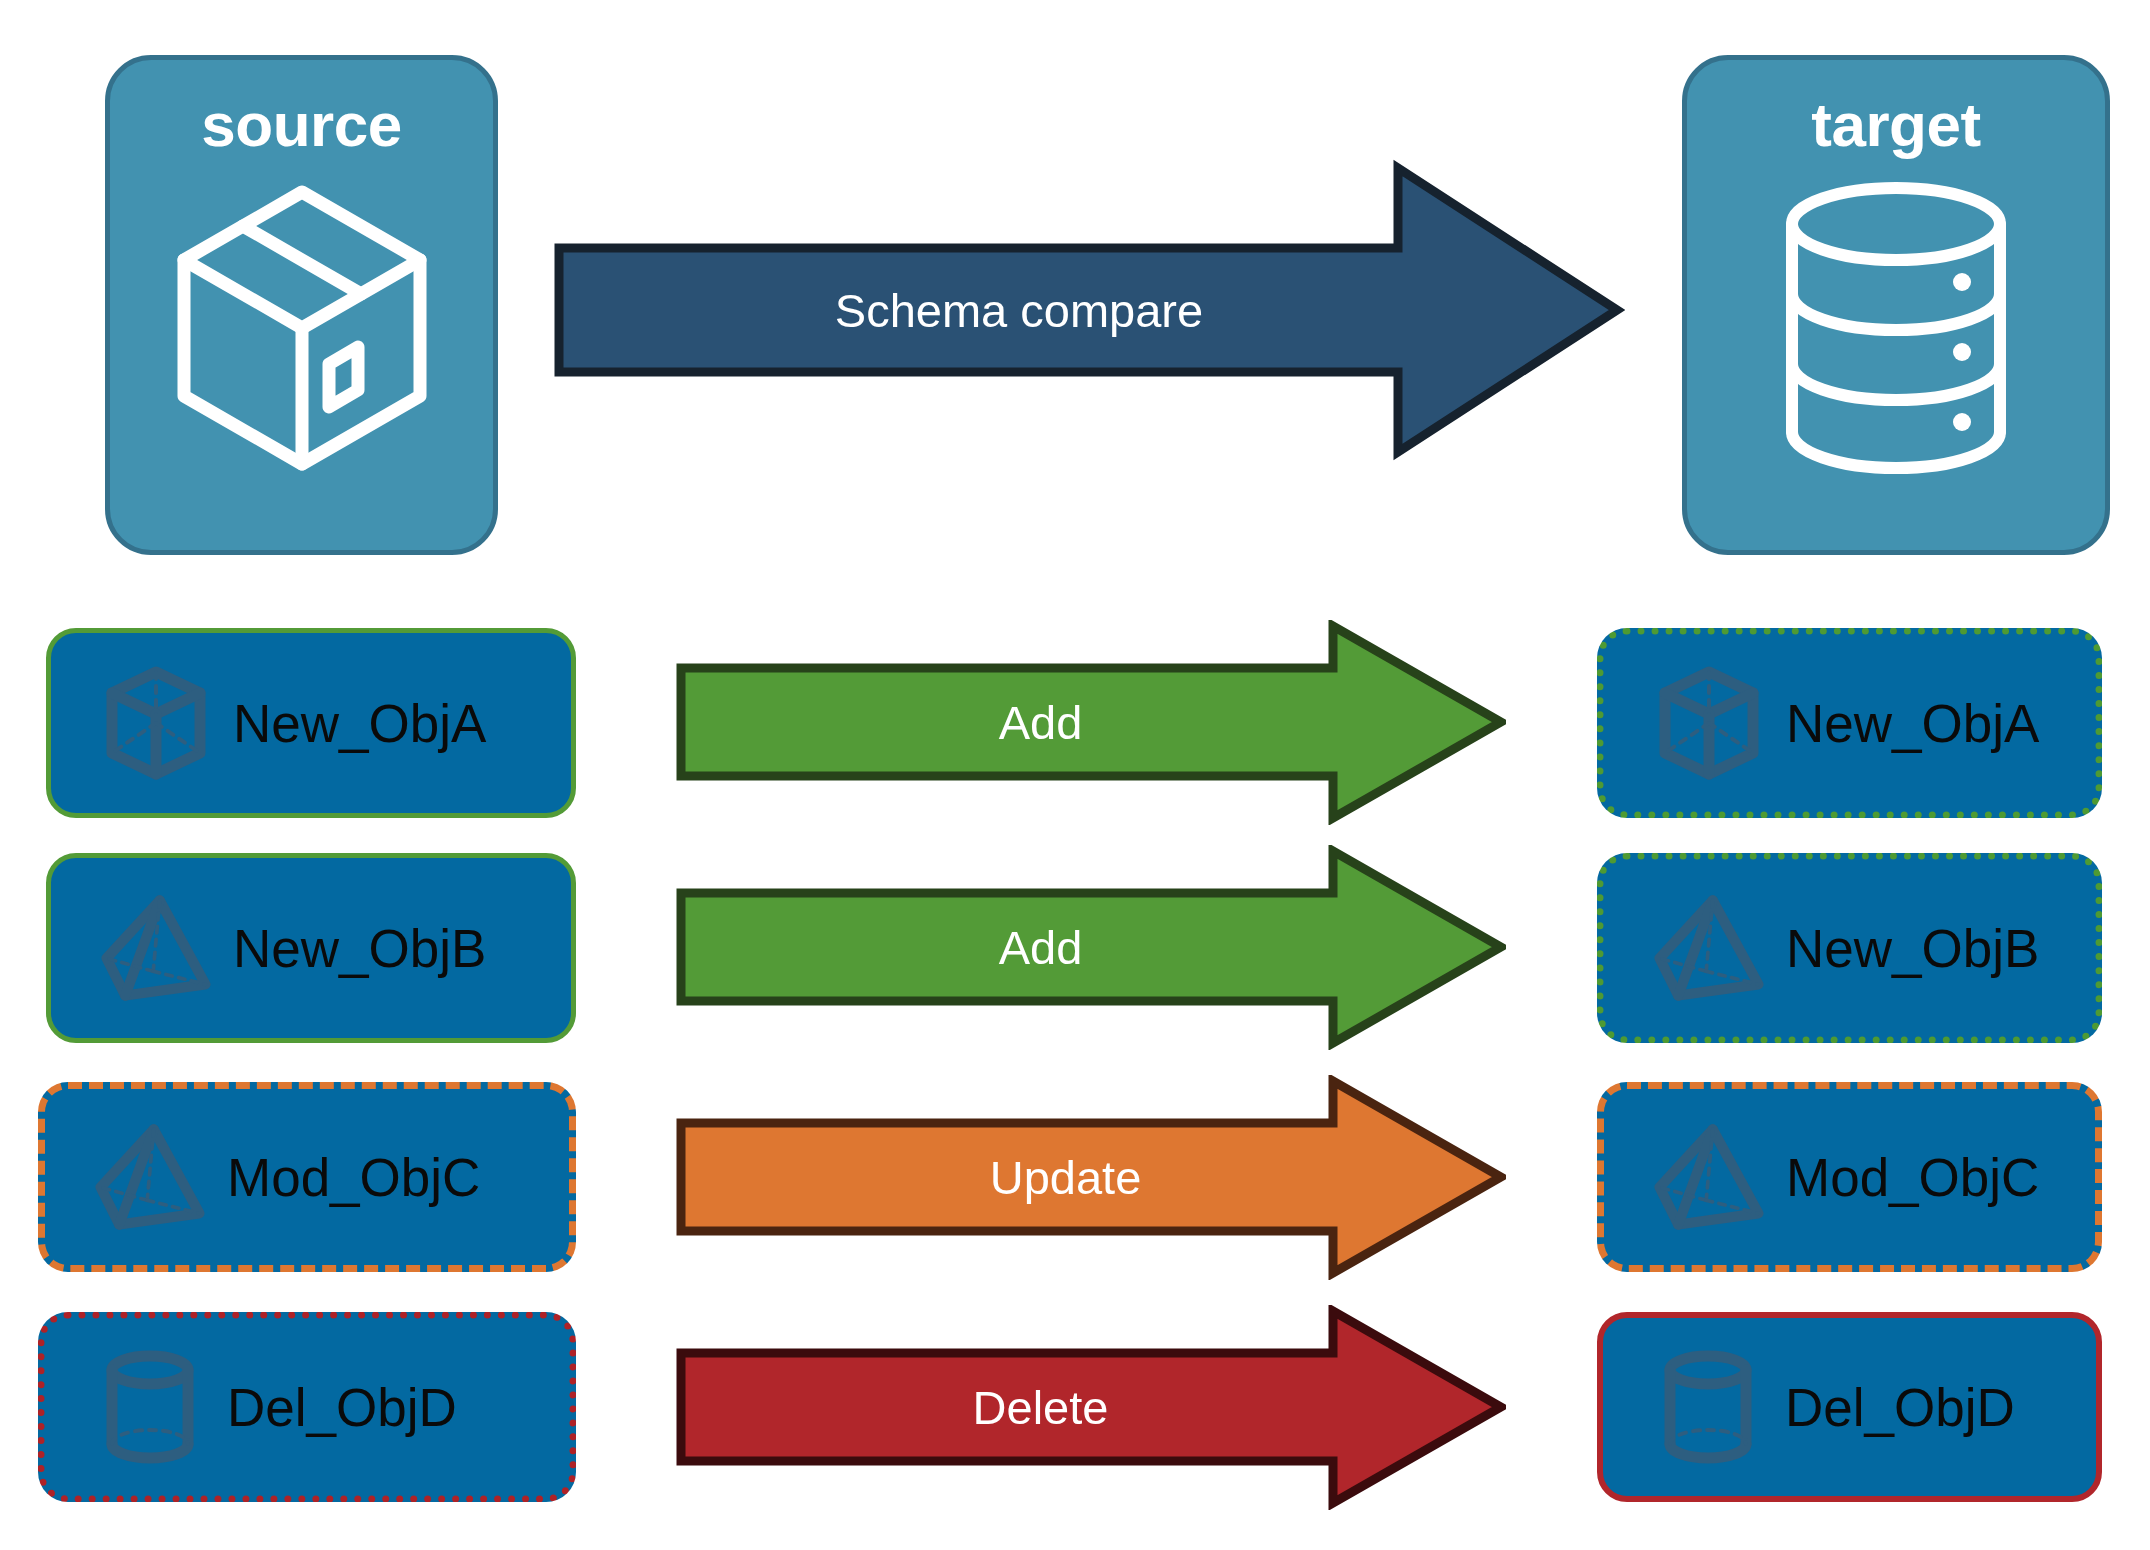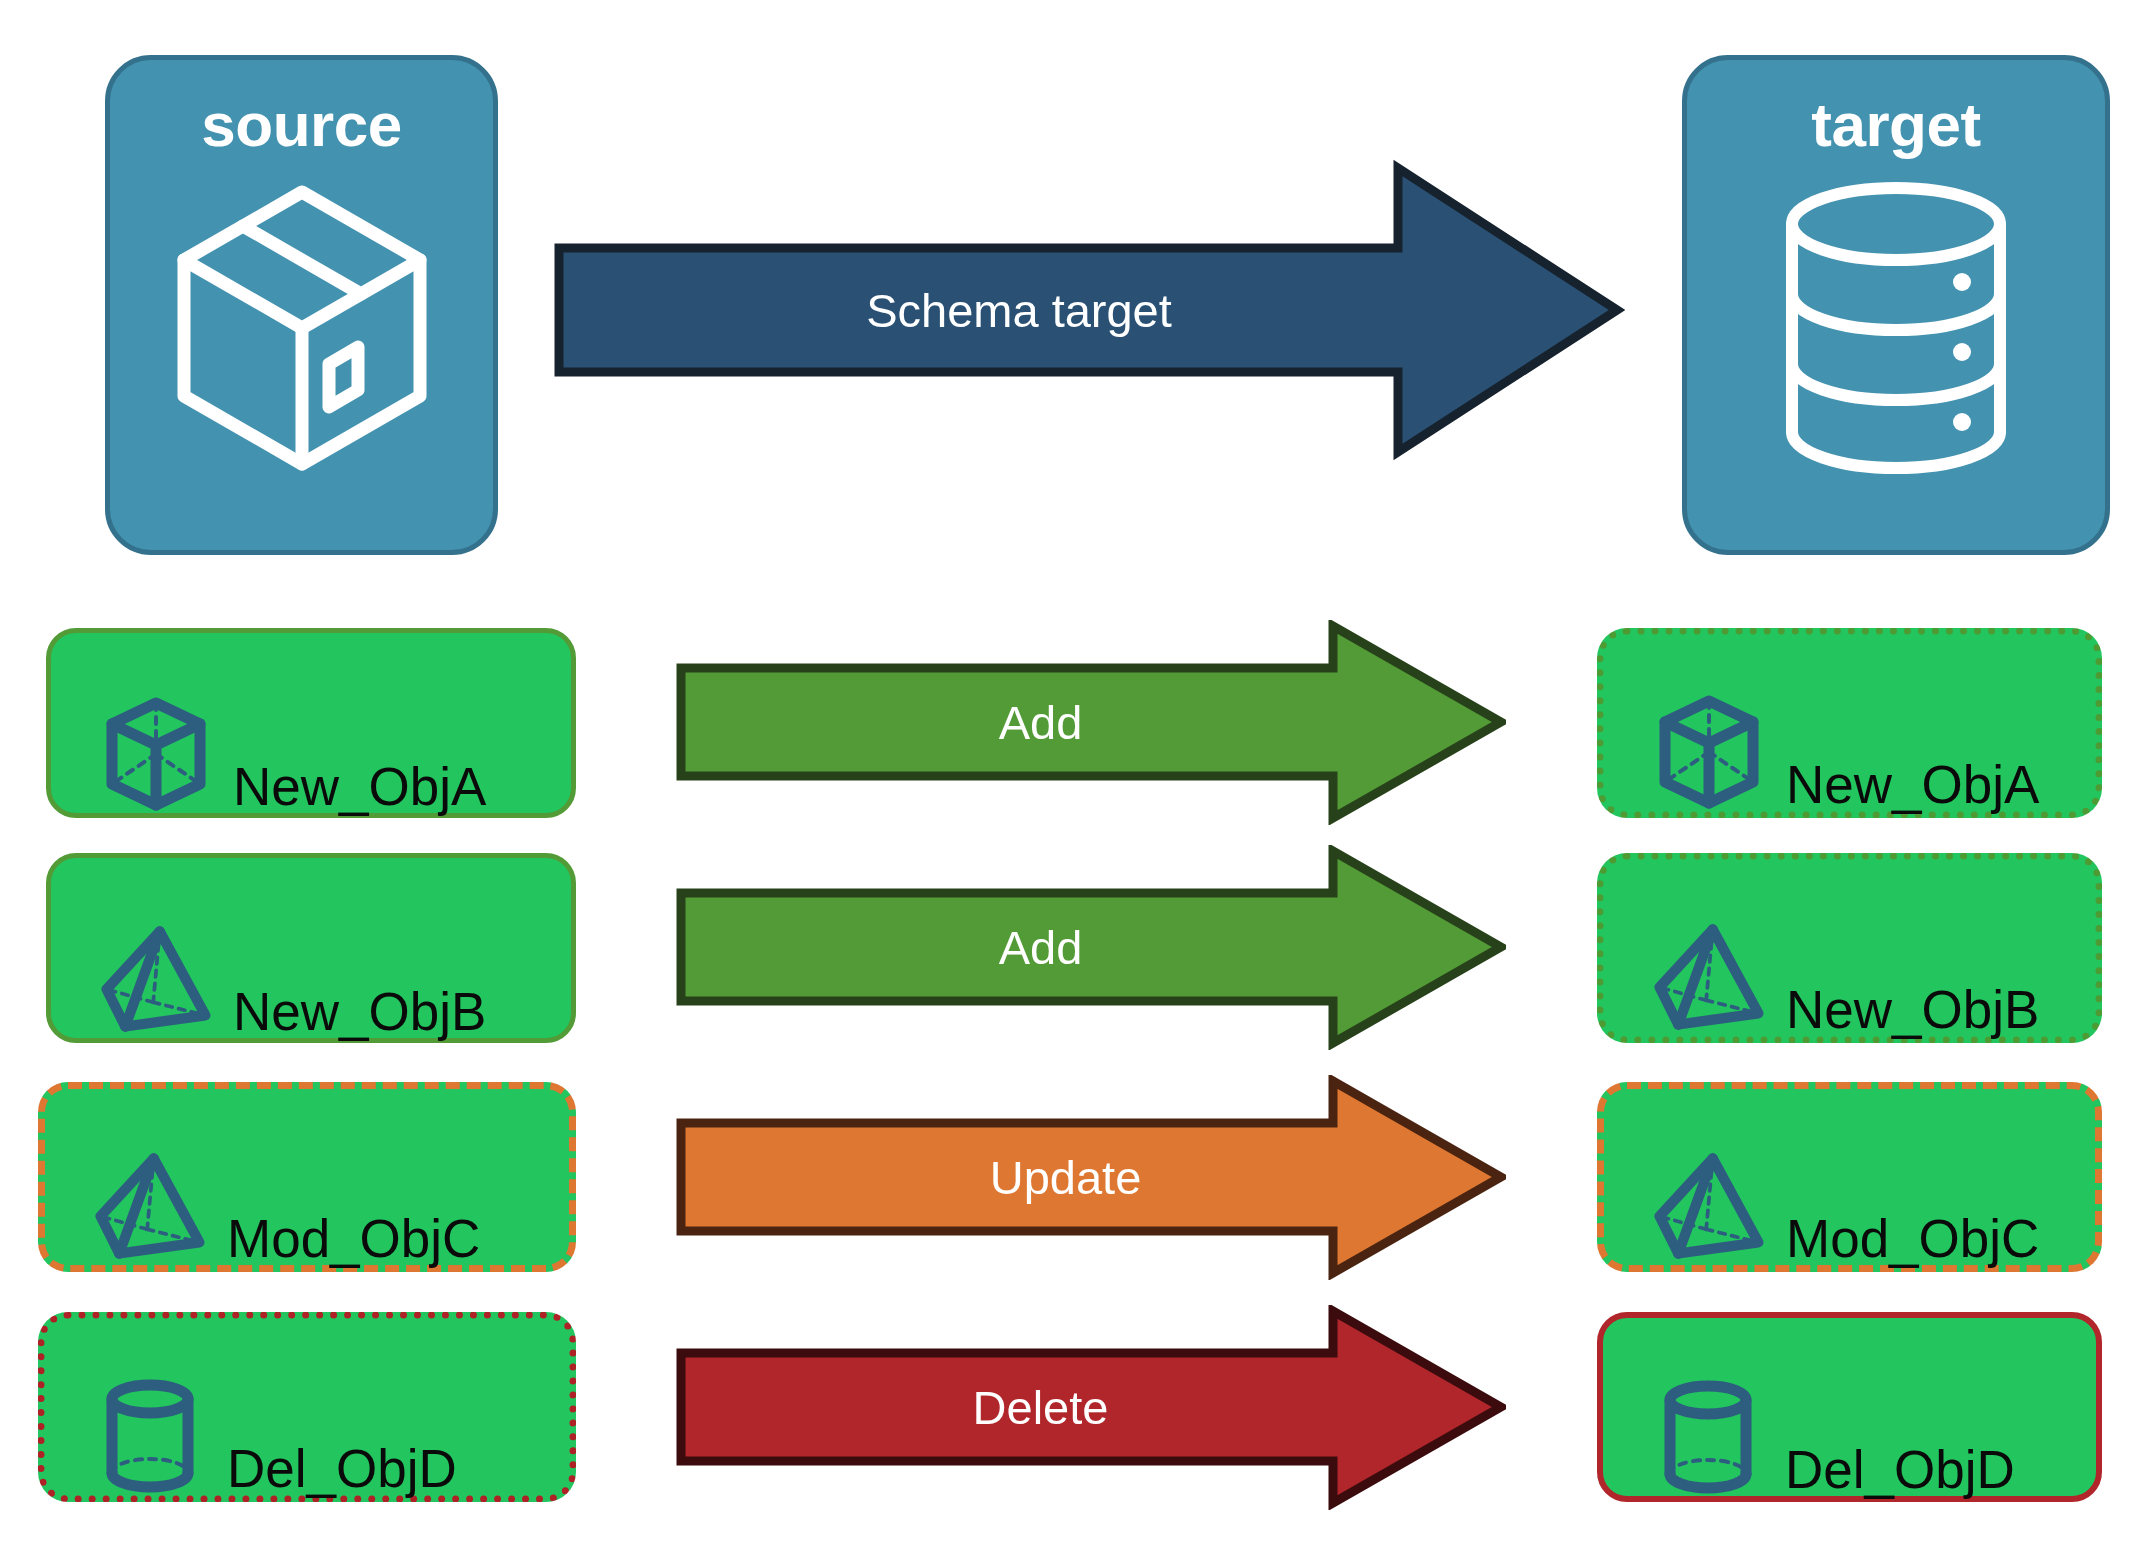--- a/index.html
+++ b/index.html
@@ -44,24 +44,24 @@
     font-size:47px;
     line-height:1;
     white-space:nowrap;
     user-select:none;
   }
 
   
   .card{
     position:absolute;
     box-sizing:border-box;
-    background:#22c55e;
+    background:#0369a1;
     border-radius:30px;
     display:flex;
-    align-items:flex-end;
+    align-items:center;
     padding-left:50px;
   }
   .card-icon{
     flex:0 0 auto;
     width:110px;
     display:flex;
     align-items:center;
     justify-content:center;
   }
   .card-label{
@@ -114,21 +114,21 @@
           <path d="M161 186 L190 169 L190 212 L161 229 Z"></path>
         </g>
       </svg>
     </div>
   </div>
 
   <div class="big-arrow" style="left:553px;top:140px;width:1072px;height:340px;">
     <svg width="1072" height="340" viewBox="0 0 1072 340" preserveAspectRatio="none">
       <polygon points="6,108 845,108 845,28 1064,170 845,312 845,232 6,232" fill="#2A5174" stroke="#16222E" stroke-width="9" stroke-linejoin="miter"></polygon>
     </svg>
-    <span class="big-arrow-label" style="margin-right:140px;">Schema target</span>
+    <span class="big-arrow-label" style="margin-right:140px;">Schema compare</span>
   </div>
 
   <div class="endpoint" style="left:1682px;top:55px;width:428px;height:500px;">
     <div class="endpoint-title">target</div>
     <div class="endpoint-icon">
       <svg width="240" height="300" viewBox="0 0 240 300">
         <g fill="none" stroke="#ffffff" stroke-width="12" stroke-linejoin="round" stroke-linecap="round">
           <ellipse cx="120" cy="46" rx="104" ry="36"></ellipse>
           <path d="M16 46 L16 254"></path>
           <path d="M224 46 L224 254"></path>

